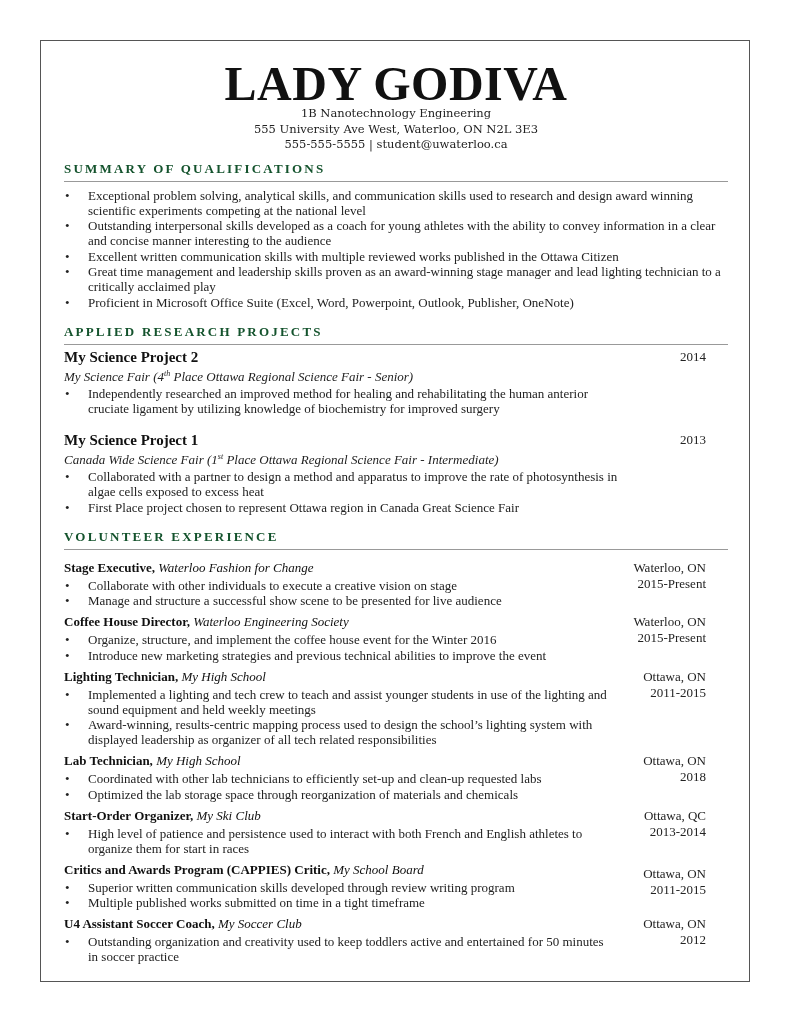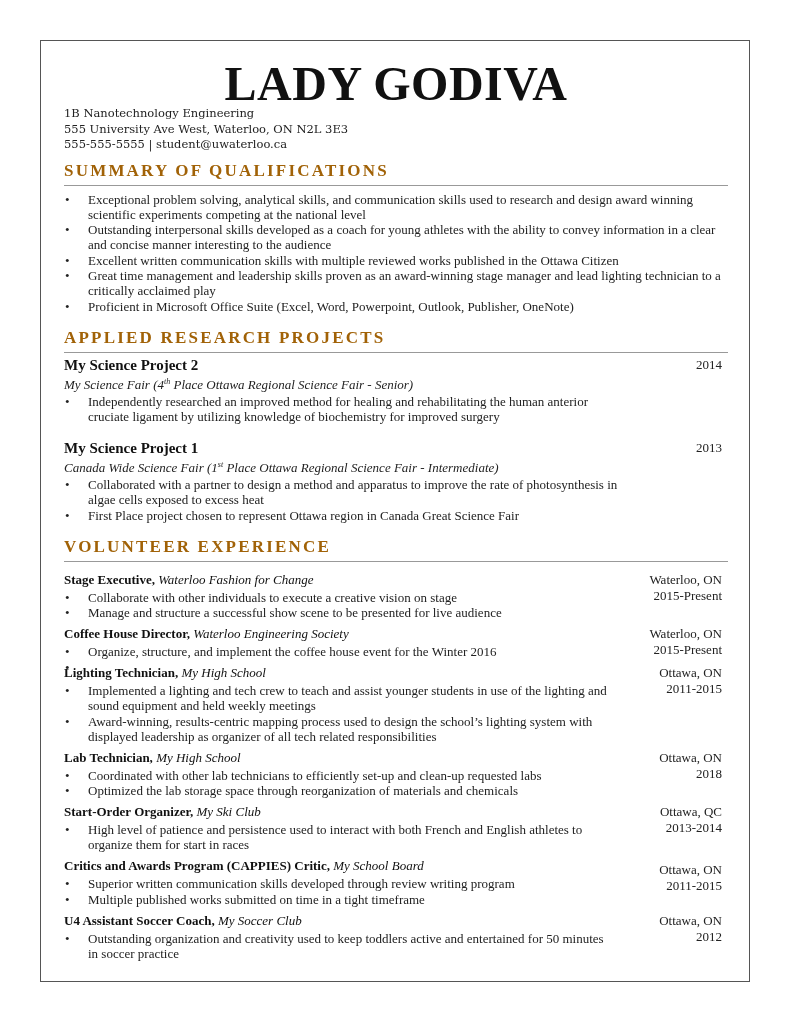--- a/index.html
+++ b/index.html
@@ -3,37 +3,37 @@
 <meta charset="utf-8">
 <style>
   html, body { margin: 0; padding: 0; background: #ffffff; }
   body { width: 791px; height: 1024px; position: relative; overflow: hidden;
          font-family: "DejaVu Serif", "Liberation Serif", serif; color: #1a1a1a; }
   .page-border { position: absolute; left: 40px; top: 40px; width: 710px; height: 942px;
                  border: 1.5px solid #555; box-sizing: border-box; }
   .content { position: absolute; left: 64px; top: 62px; width: 664px; }
   .name { text-align: center; font-family: "Liberation Serif", serif; font-weight: bold;
           font-size: 48px; letter-spacing: 0.5px; line-height: 44px; margin: 0; color: #111; }
-  .contact { text-align: left; font-size: 11.5px; line-height: 15.5px; color: #222; }
-  .section-title { font-family: "Liberation Serif", serif; font-weight: bold; font-size: 17px;
-                   letter-spacing: 2.2px; margin: 0; padding-bottom: 4px; color: #a16207;
+  .contact { text-align: center; font-size: 11.5px; line-height: 15.5px; color: #222; }
+  .section-title { font-family: "Liberation Serif", serif; font-weight: bold; font-size: 13px;
+                   letter-spacing: 2.2px; margin: 0; padding-bottom: 4px; color: #14532d;
                    border-bottom: 1.5px solid #999; }
   .sec { margin-top: 10px; }
   .sec.first { margin-top: 8px; }
   ul.bullets { list-style: none; margin: 6px 0 0 0; padding: 0; }
   ul.bullets li { position: relative; padding-left: 24px; font-family: "Liberation Serif", serif;
                   font-size: 13px; line-height: 15px; margin-bottom: 0.5px; color: #222; }
   ul.bullets li .dot { position: absolute; left: 1px; top: 0; }
   .entry { position: relative; margin-top: 6px; }
   .entry-head { font-family: "Liberation Serif", serif; font-size: 13px; line-height: 16px; color: #111; }
   .entry-head b { font-weight: bold; }
   .entry-head.project b { font-size: 15px; }
   .entry-sub { font-family: "Liberation Serif", serif; font-style: italic; font-size: 13px; line-height: 15px; color: #222; }
   .entry-sub sup { font-size: 8px; }
-  .right { position: absolute; right: 6px; top: 0; text-align: right; font-family: "Liberation Serif", serif;
+  .right { position: absolute; right: 22px; top: 0; text-align: right; font-family: "Liberation Serif", serif;
            font-size: 13px; line-height: 16px; color: #222; }
   .entry ul.bullets { margin-top: 2px; }
   .entry ul.bullets li { width: 520px; }
   .proj ul.bullets li { width: 540px; }
 </style>
 </head>
 <body>
 
 <div class="page-border"></div>
 
@@ -95,21 +95,21 @@
     </div>
 
     <div class="entry">
       <div class="entry-head"><b>Coffee House Director,</b> <i>Waterloo Engineering Society</i></div>
       <div class="right">
           <div>Waterloo, ON</div>
           <div>2015-Present</div>
         </div>
       <ul class="bullets">
         <li><span class="dot">•</span><span>Organize, structure, and implement the coffee house event for the Winter 2016</span></li>
-        <li style="width:560px"><span class="dot">•</span></li>
+        <li style="width:560px"><span class="dot">•</span><span>Introduce new marketing strategies and previous technical abilities to improve the event</span></li>
       </ul>
     </div>
 
     <div class="entry">
       <div class="entry-head"><b>Lighting Technician,</b> <i>My High School</i></div>
       <div class="right">
           <div>Ottawa, ON</div>
           <div>2011-2015</div>
         </div>
       <ul class="bullets">

